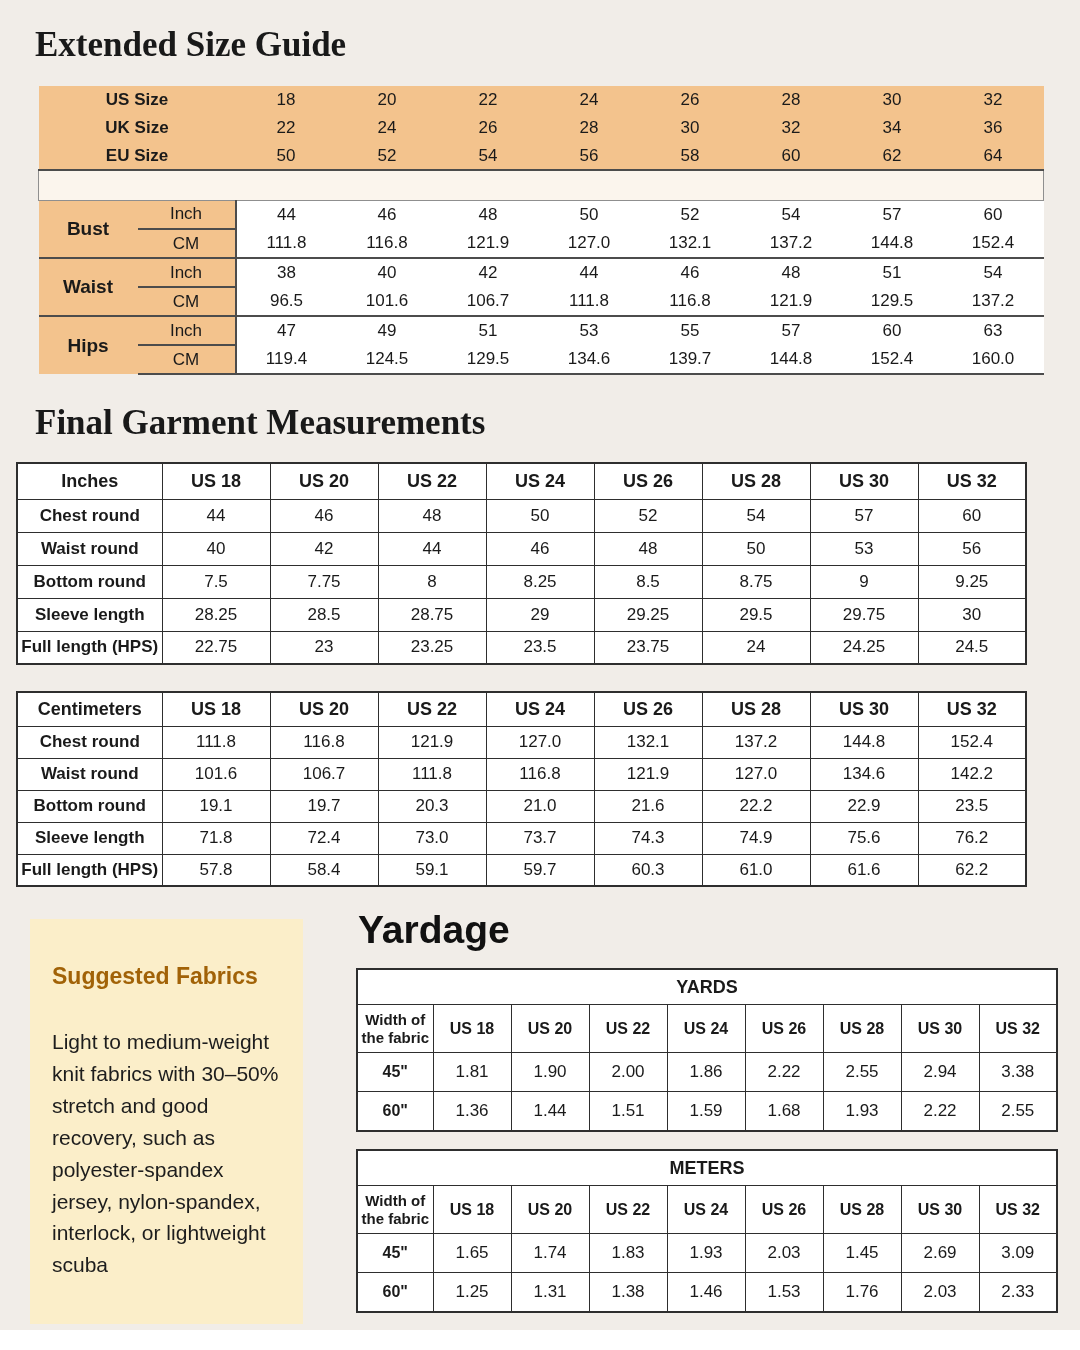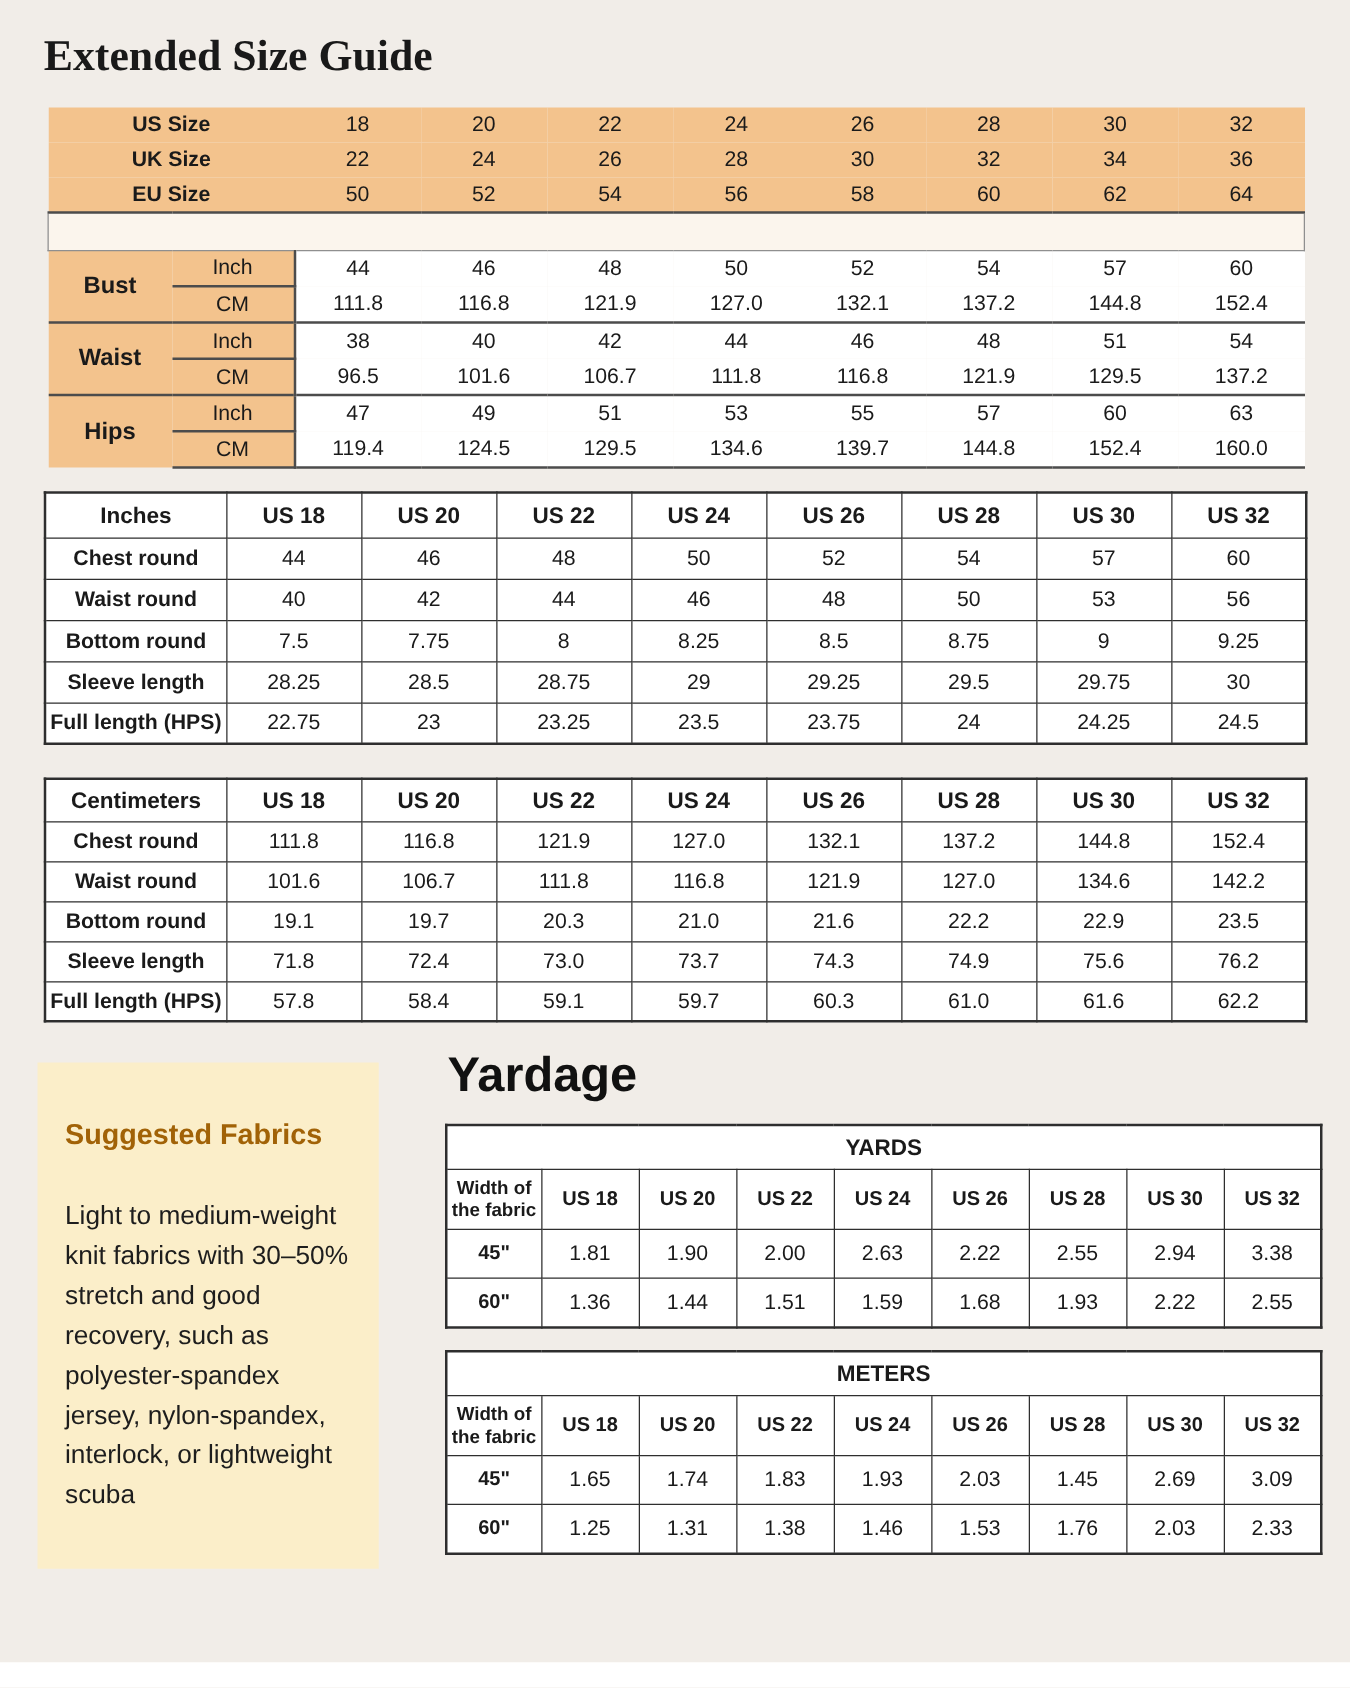--- a/index.html
+++ b/index.html
@@ -24,21 +24,21 @@
   .sg td.blbl { font-weight:700; }
   .sg tr.blank td { background:#fbf5ed; border:1px solid #8f8f8f; border-top:2px solid #4c4c4c; height:30px; }
   .sg td.side { background:#f3c38d; font-weight:700; font-size:19px; }
   .sg td.unit { background:#f3c38d; border-right:2px solid #4c4c4c; font-size:17px; }
   .sg td.unit.top { border-bottom:2px solid #4c4c4c; }
   .sg td.val { background:#ffffff; height:29px; }
   .sg tr.sec td { border-top:2px solid #4c4c4c; }
   .sg tr.last td { border-bottom:2px solid #4c4c4c; }
 
   
-  table.gt { border-collapse:collapse; table-layout:fixed; margin-left:35px; background:#fff; }
+  table.gt { border-collapse:collapse; table-layout:fixed; margin-left:16px; background:#fff; }
   .gt th, .gt td { border:1.5px solid #2e2e2e; background:#fff; text-align:center; padding:0; }
   .gt th { font-size:18px; font-weight:700; height:36px; }
   .gt td { font-size:17px; height:33px; }
   .gt td.lbl { font-weight:700; }
   table.gt.outer { border:2px solid #2e2e2e; }
   table.gt.cmt { margin-top:26px; }
   table.gt.cmt th { height:34px; }
   table.gt.cmt td { height:32px; }
 
   
@@ -184,20 +184,21 @@
       <td class="val">129.5</td>
       <td class="val">134.6</td>
       <td class="val">139.7</td>
       <td class="val">144.8</td>
       <td class="val">152.4</td>
       <td class="val">160.0</td>
     </tr>
   </tbody>
     </table>
 
+  <h1 class="serif second">Final Garment Measurements</h1>
 
   <table class="gt outer" style="margin-top:18px">
     <colgroup>
         <col style="width:145px">
         <col style="width:108px">
         <col style="width:108px">
         <col style="width:108px">
         <col style="width:108px">
         <col style="width:108px">
         <col style="width:108px">
@@ -390,21 +391,21 @@
           <th class="col">US 26</th>
           <th class="col">US 28</th>
           <th class="col">US 30</th>
           <th class="col">US 32</th>
         </tr>
         <tr>
           <td class="lbl">45"</td>
           <td>1.81</td>
           <td>1.90</td>
           <td>2.00</td>
-          <td>2.63</td>
+          <td>1.86</td>
           <td>2.22</td>
           <td>2.55</td>
           <td>2.94</td>
           <td>3.38</td>
         </tr>
         <tr>
           <td class="lbl">60"</td>
           <td>1.36</td>
           <td>1.44</td>
           <td>1.51</td>

